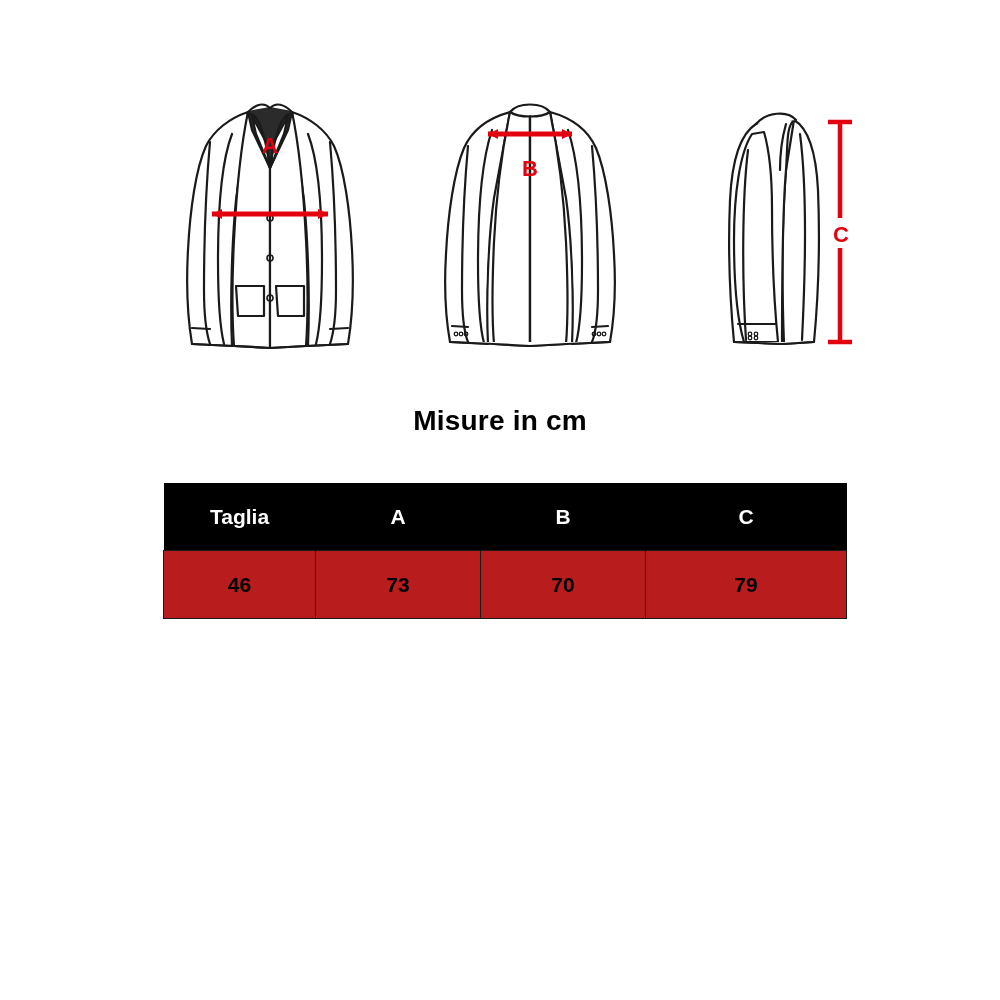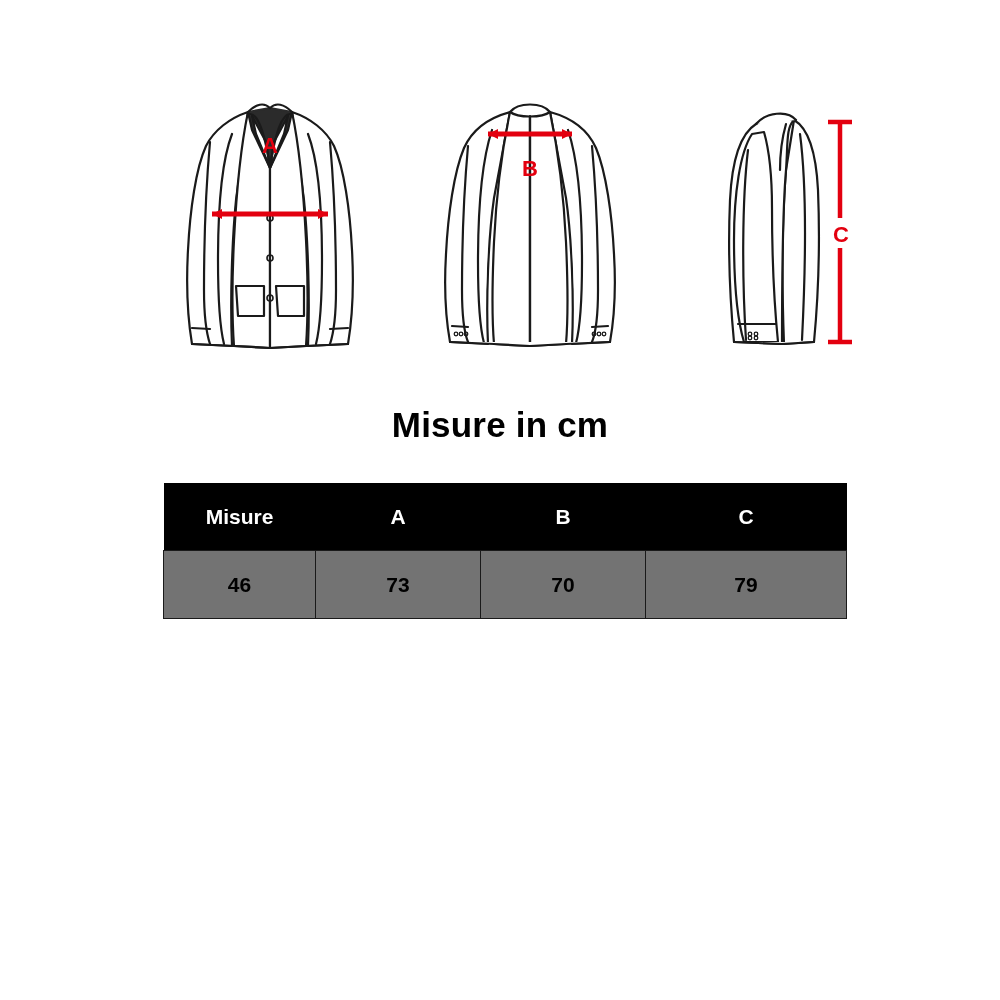--- a/index.html
+++ b/index.html
@@ -36,21 +36,21 @@
   .fig-front { left: 170px; }
   .fig-back  { left: 430px; }
   .fig-side  { left: 690px; }
 
   .caption {
     position: absolute;
     top: 405px;
     left: 0;
     width: 1000px;
     text-align: center;
-    font-size: 35px;
+    font-size: 28px;
     font-weight: bold;
     letter-spacing: 0.2px;
   }
 
   .table-wrap {
     position: absolute;
     left: 163px;
     top: 483px;
     width: 675px;
   }
@@ -62,21 +62,21 @@
   table.size-table th {
     background: #000000;
     color: #ffffff;
     font-size: 21px;
     font-weight: bold;
     height: 65px;
     text-align: center;
     border: none;
   }
   table.size-table td {
-    background: #737373;
+    background: #b91c1c;
     color: #000000;
     font-size: 21px;
     font-weight: bold;
     height: 65px;
     text-align: center;
     border: 1px solid #1a1a1a;
   }
   table.size-table th:nth-child(1), table.size-table td:nth-child(1) { width: 150px; }
   table.size-table th:nth-child(2), table.size-table td:nth-child(2) { width: 163px; }
   table.size-table th:nth-child(3), table.size-table td:nth-child(3) { width: 163px; }
@@ -218,21 +218,21 @@
     </div>
 
   </div>
 
   <div class="caption">Misure in cm</div>
 
   <div class="table-wrap">
     <table class="size-table">
       <thead>
         <tr>
-          <th>Misure</th>
+          <th>Taglia</th>
           <th>A</th>
           <th>B</th>
           <th>C</th>
         </tr>
       </thead>
       <tbody>
         <tr>
           <td>46</td>
           <td>73</td>
           <td>70</td>

